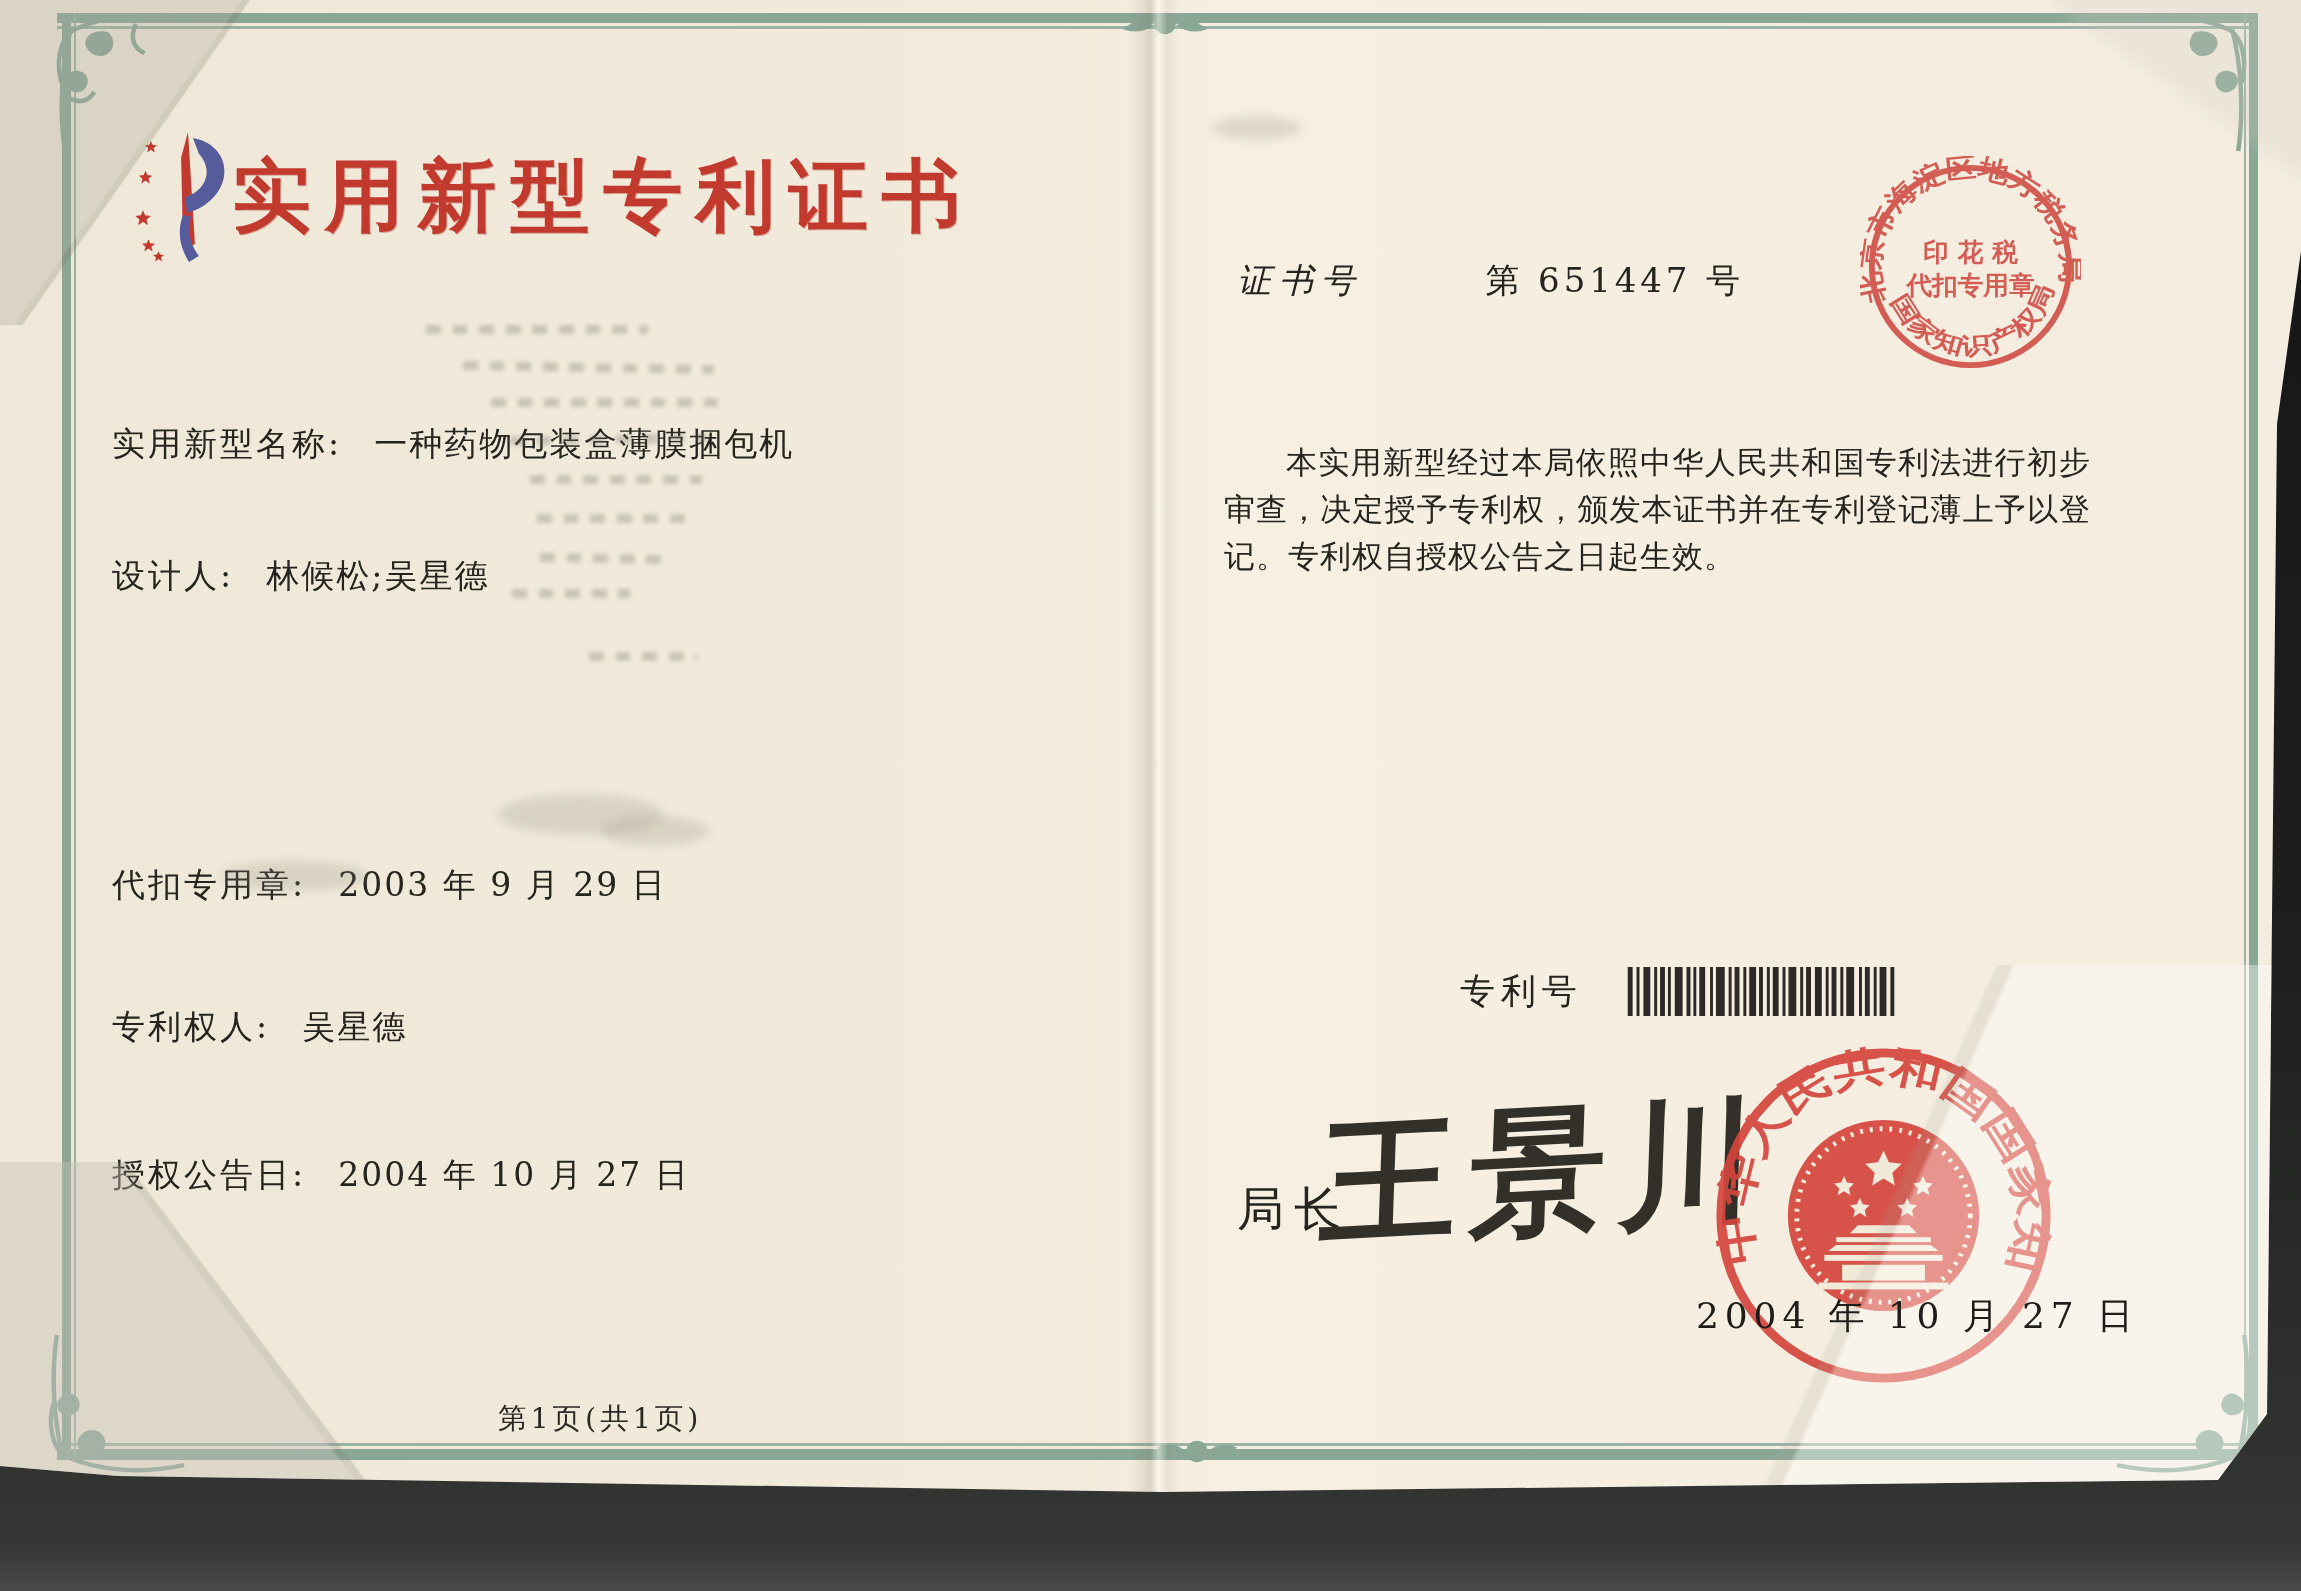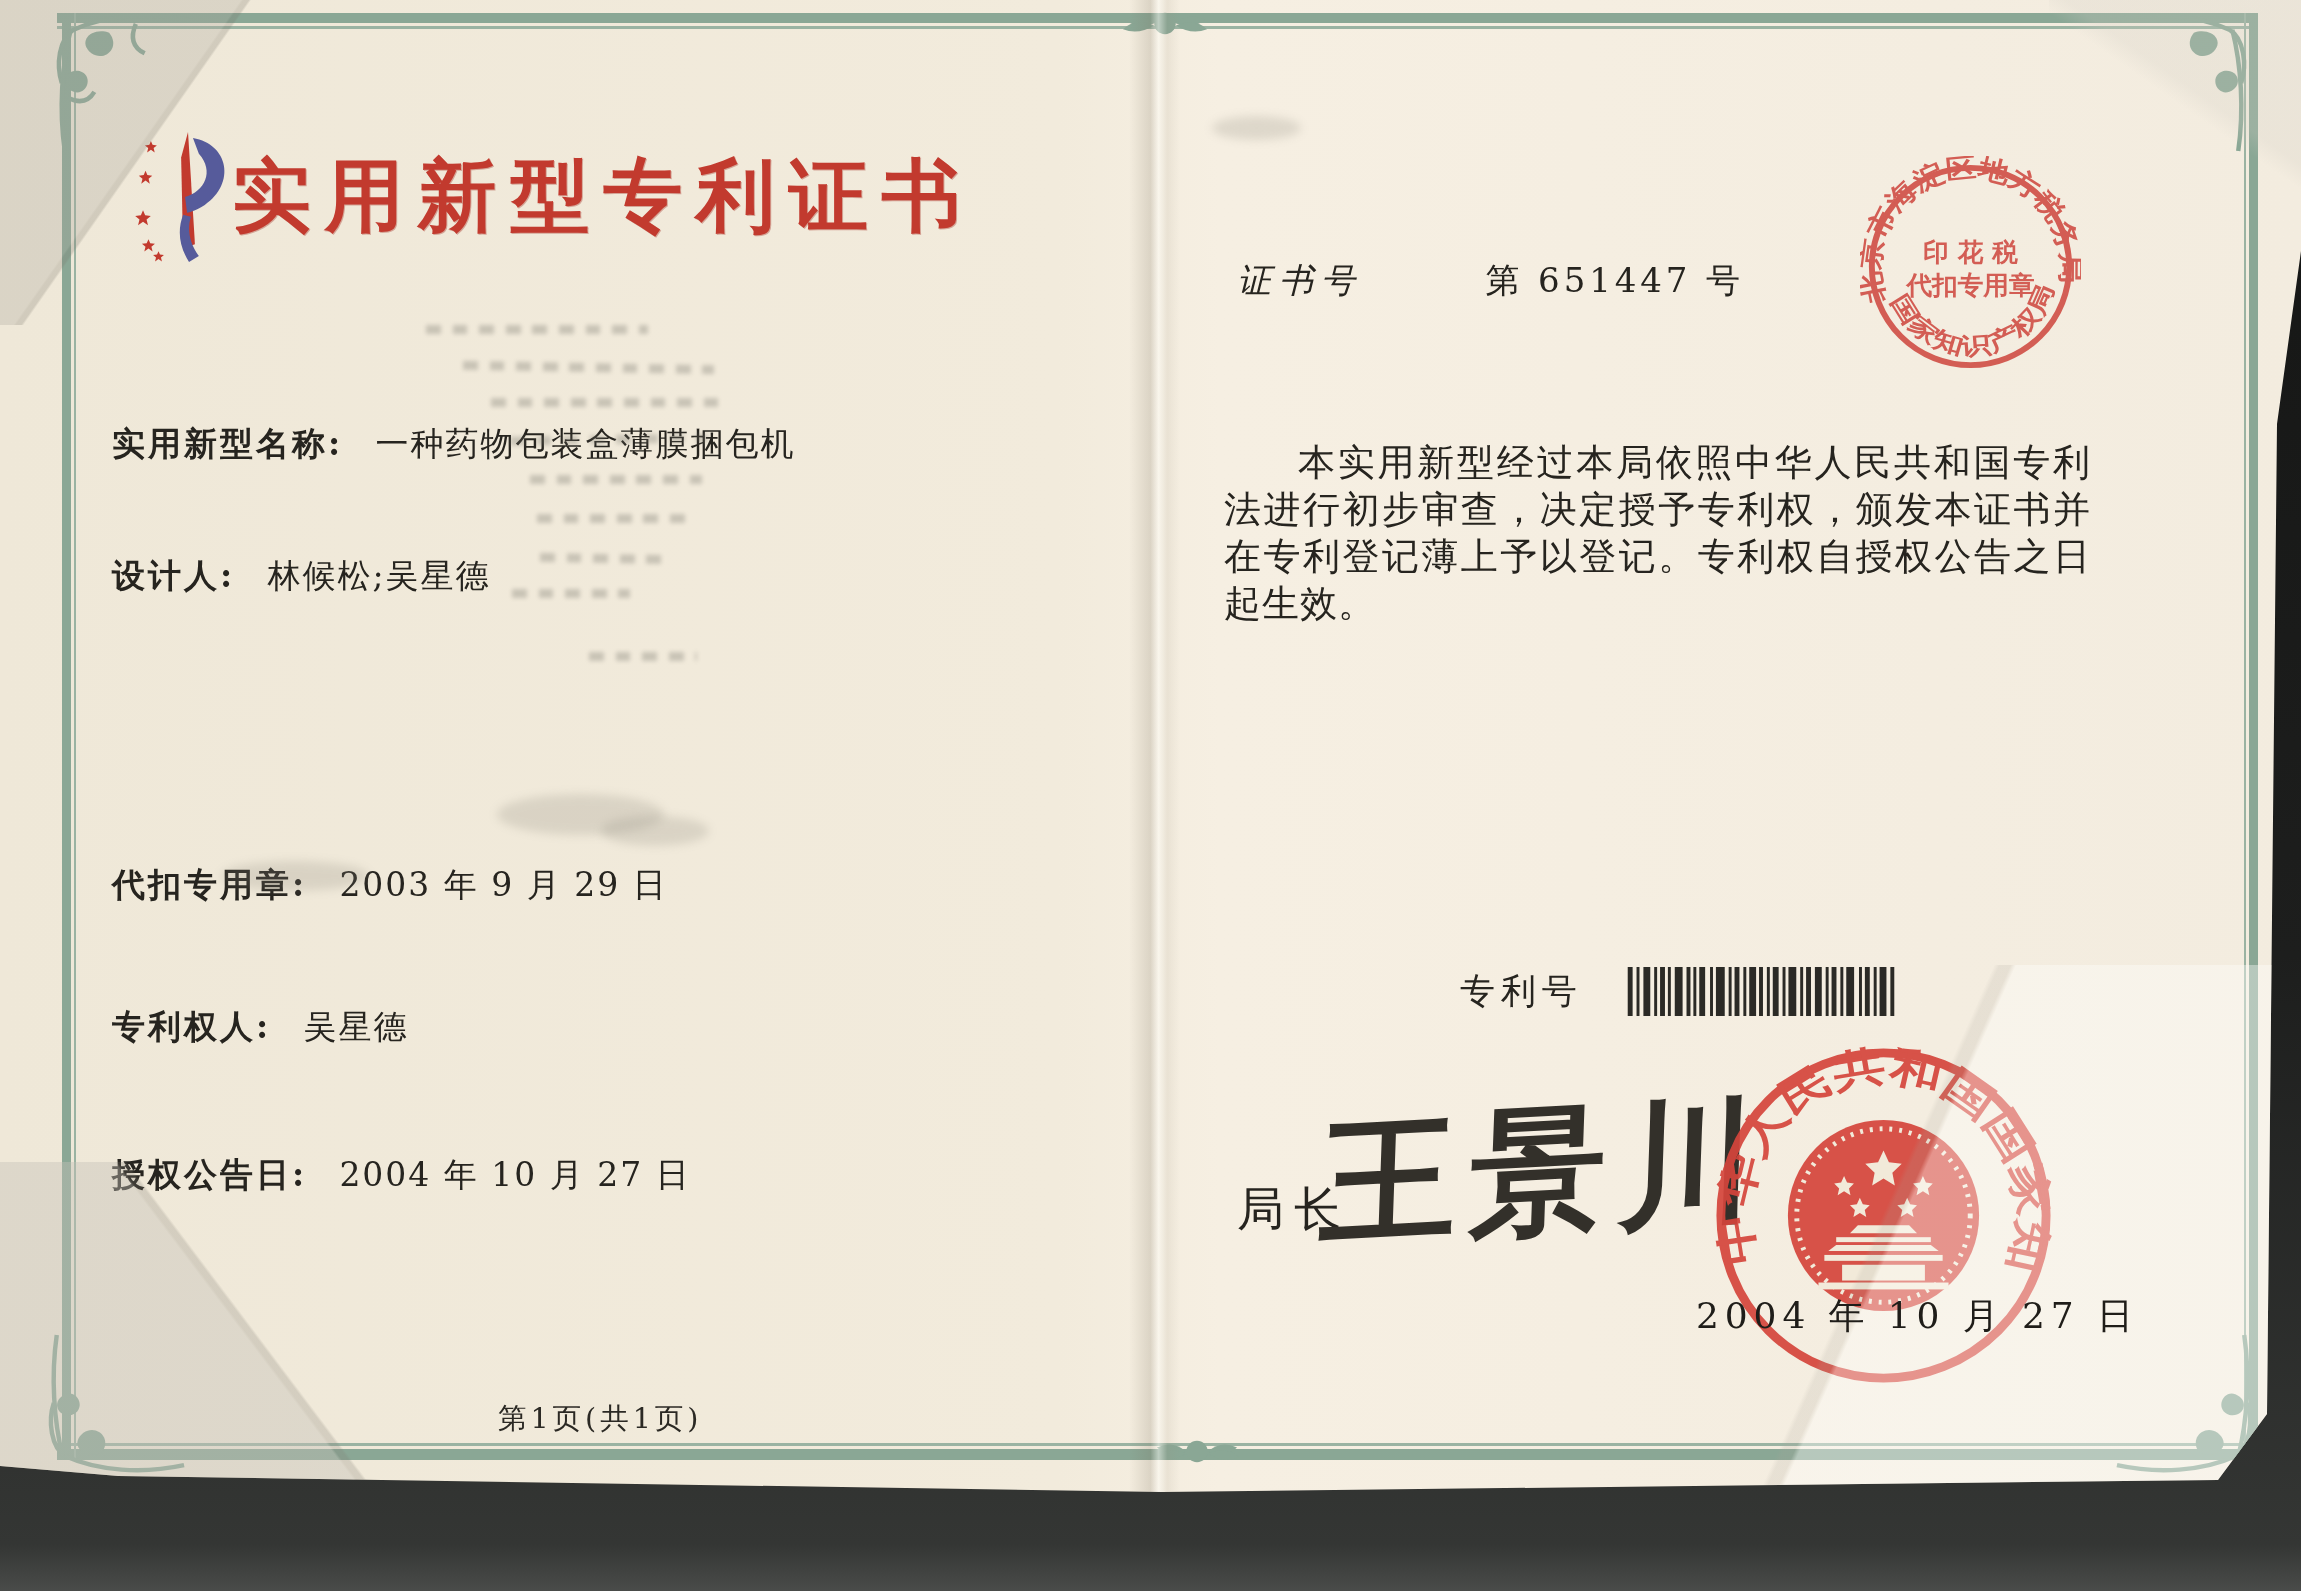--- a/index.html
+++ b/index.html
@@ -34,29 +34,29 @@
      background:linear-gradient(90deg,transparent 0 2px,#9ab3a2 2px 3.9px,transparent 3.9px 6.9px,#8aa795 6.9px 15.8px);}
   .corner{position:absolute;width:148px;height:148px;}
   .medallion{position:absolute;width:108px;height:43px;}
   
   #logo{position:absolute;left:126px;top:128px;width:128px;height:138px;}
   #title{position:absolute;left:232px;top:144px;font-size:79px;font-weight:bold;
          color:#c23a2e;letter-spacing:13.8px;white-space:nowrap;
          text-shadow:1px 1px 0 rgba(160,40,30,.35);}
   
   .field{position:absolute;white-space:nowrap;color:#26241f;font-size:33px;}
-  .field .lab{font-weight:700;letter-spacing:3px;}
+  .field .lab{font-weight:400;letter-spacing:3px;}
   .field .val{margin-left:21.7px;letter-spacing:2px;}
   #footer-page{position:absolute;left:498px;top:1399px;font-size:28.6px;color:#2b2924;letter-spacing:3.9px;}
   
   #cert-row{position:absolute;left:1237px;top:258px;font-size:34px;color:#26241f;white-space:nowrap;}
   #cert-row .lab{letter-spacing:7.9px;font-style:italic;}
   #cert-row .val{margin-left:112px;letter-spacing:3.9px;}
   #body-text{position:absolute;left:1224px;top:439px;width:867px;color:#26241f;
-             font-size:37px;line-height:47px;text-align:justify;letter-spacing:1px;font-family:Liberation Serif, serif;}
+             font-size:31px;line-height:47px;text-align:justify;letter-spacing:1px;font-family:Liberation Serif, serif;}
   #body-text p{margin:0;text-indent:2em;}
   #patno-row{position:absolute;left:1460px;top:967px;font-size:35px;color:#26241f;white-space:nowrap;}
   #patno-row .lab{letter-spacing:5.9px;vertical-align:middle;}
   #barcode{display:inline-block;vertical-align:middle;margin-left:33px;}
   #director-row{position:absolute;left:1237px;top:1178px;font-size:47px;color:#26241f;letter-spacing:9.9px;}
   #signature{position:absolute;left:1320px;top:1082px;font-size:136px;color:#33302a;
              font-weight:bold;transform:rotate(-3deg) skewX(-5deg);letter-spacing:13.8px;white-space:nowrap;}
   #big-seal{position:absolute;left:1712px;top:1044px;width:343px;height:343px;opacity:.92;}
   #tax-stamp{position:absolute;left:1860px;top:156px;width:221px;height:221px;opacity:.88;}
   #grant-date{position:absolute;left:1696px;top:1292px;font-size:36px;color:#1f1d19;letter-spacing:5.9px;z-index:6;white-space:nowrap;}

